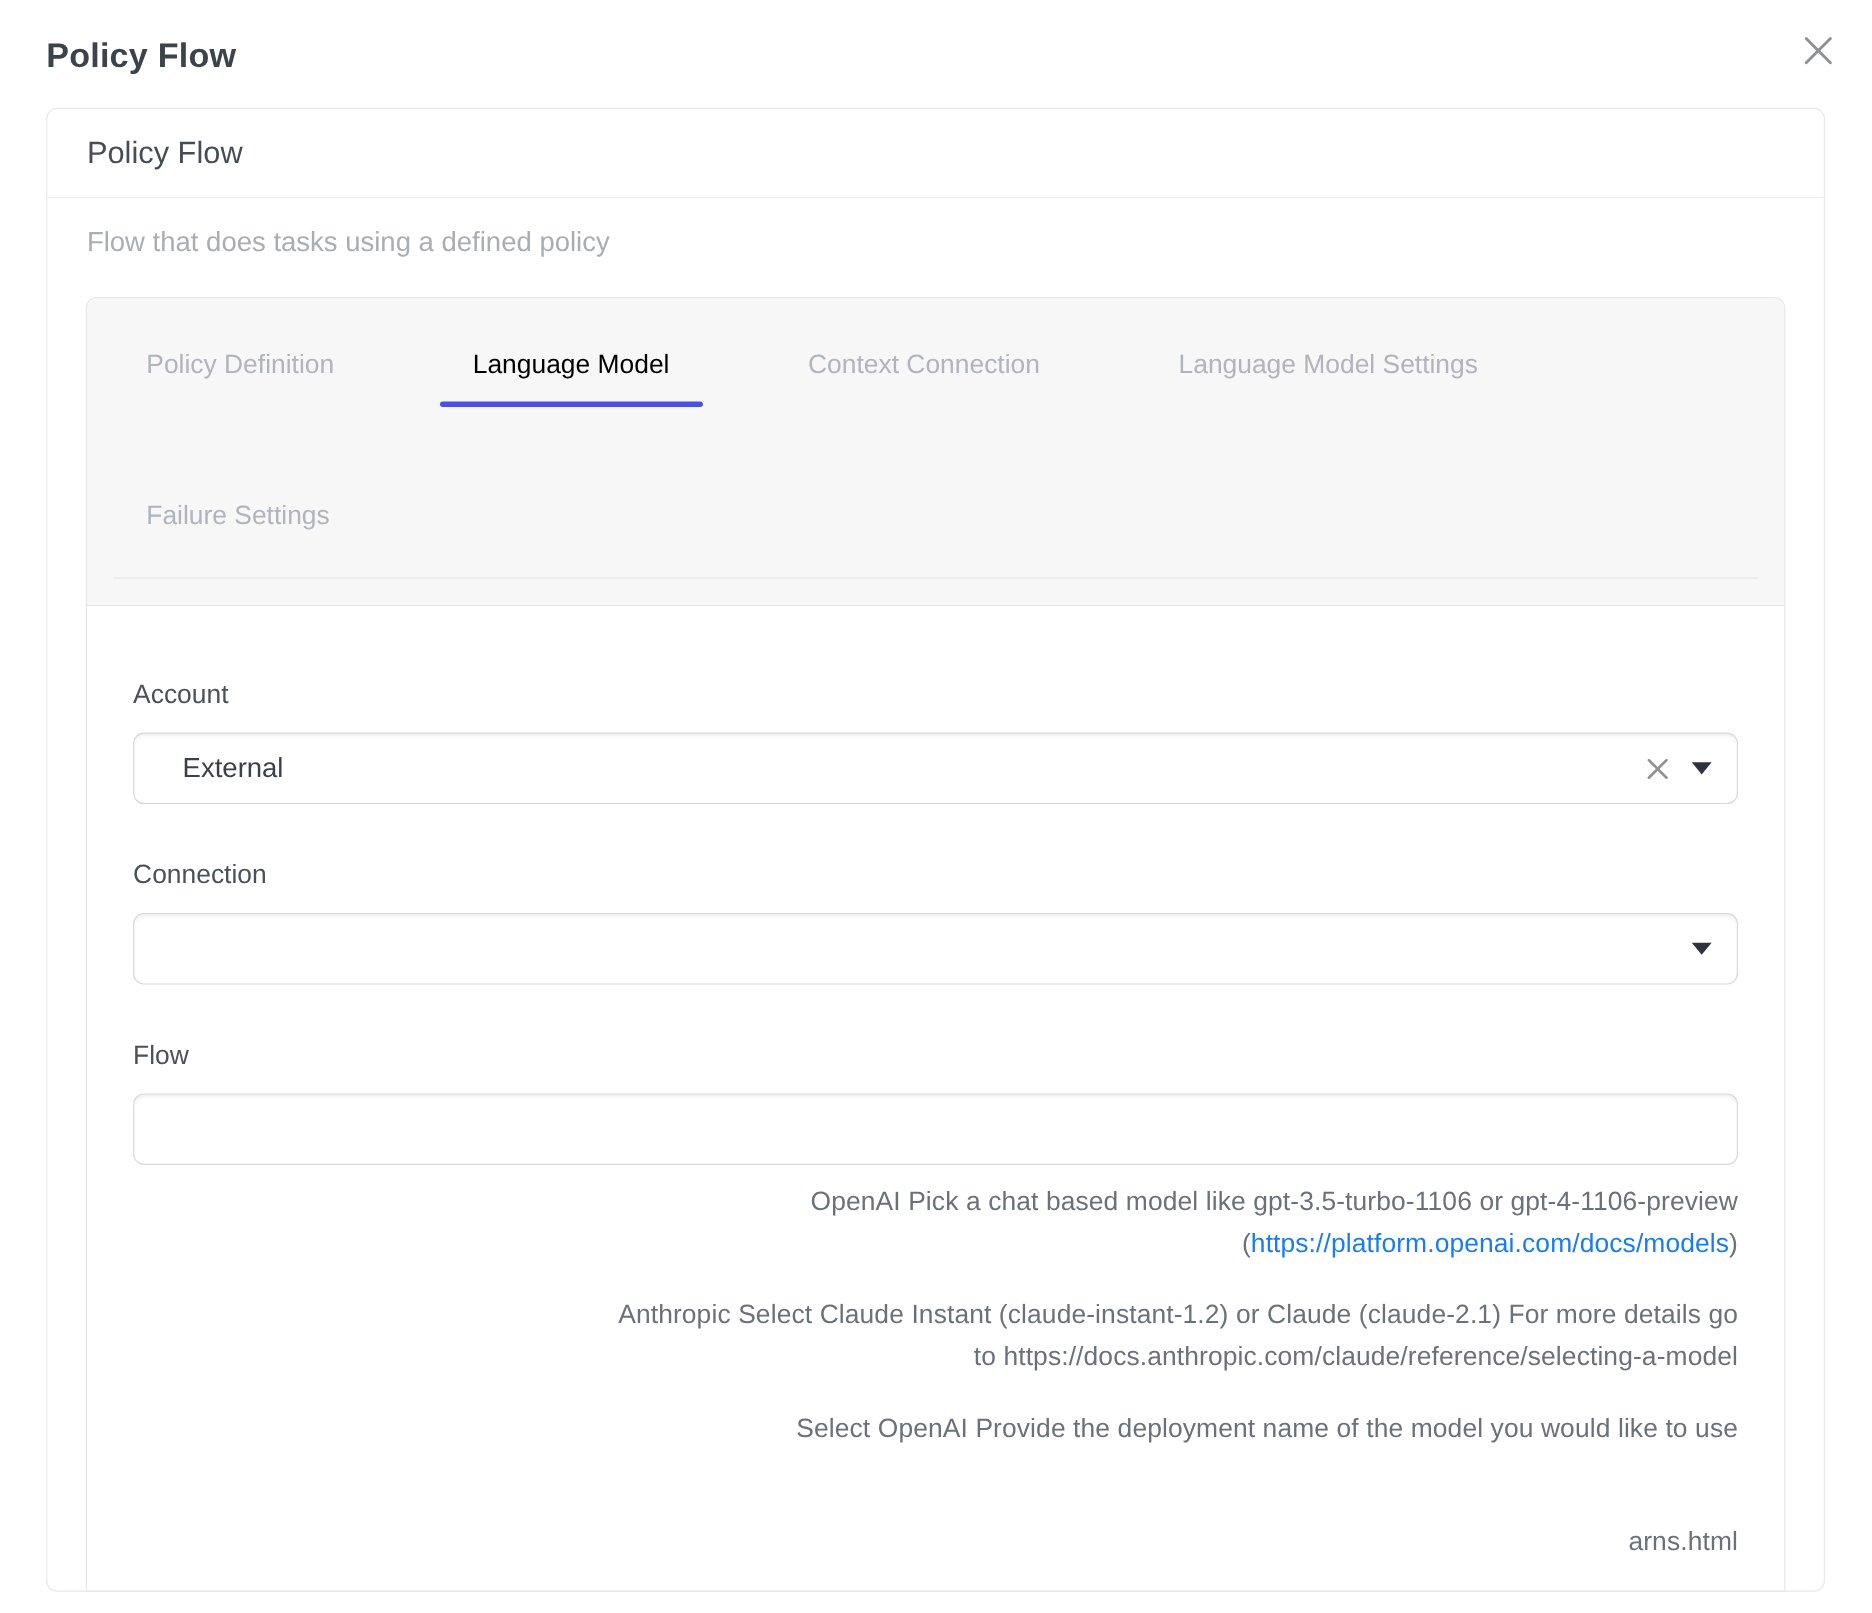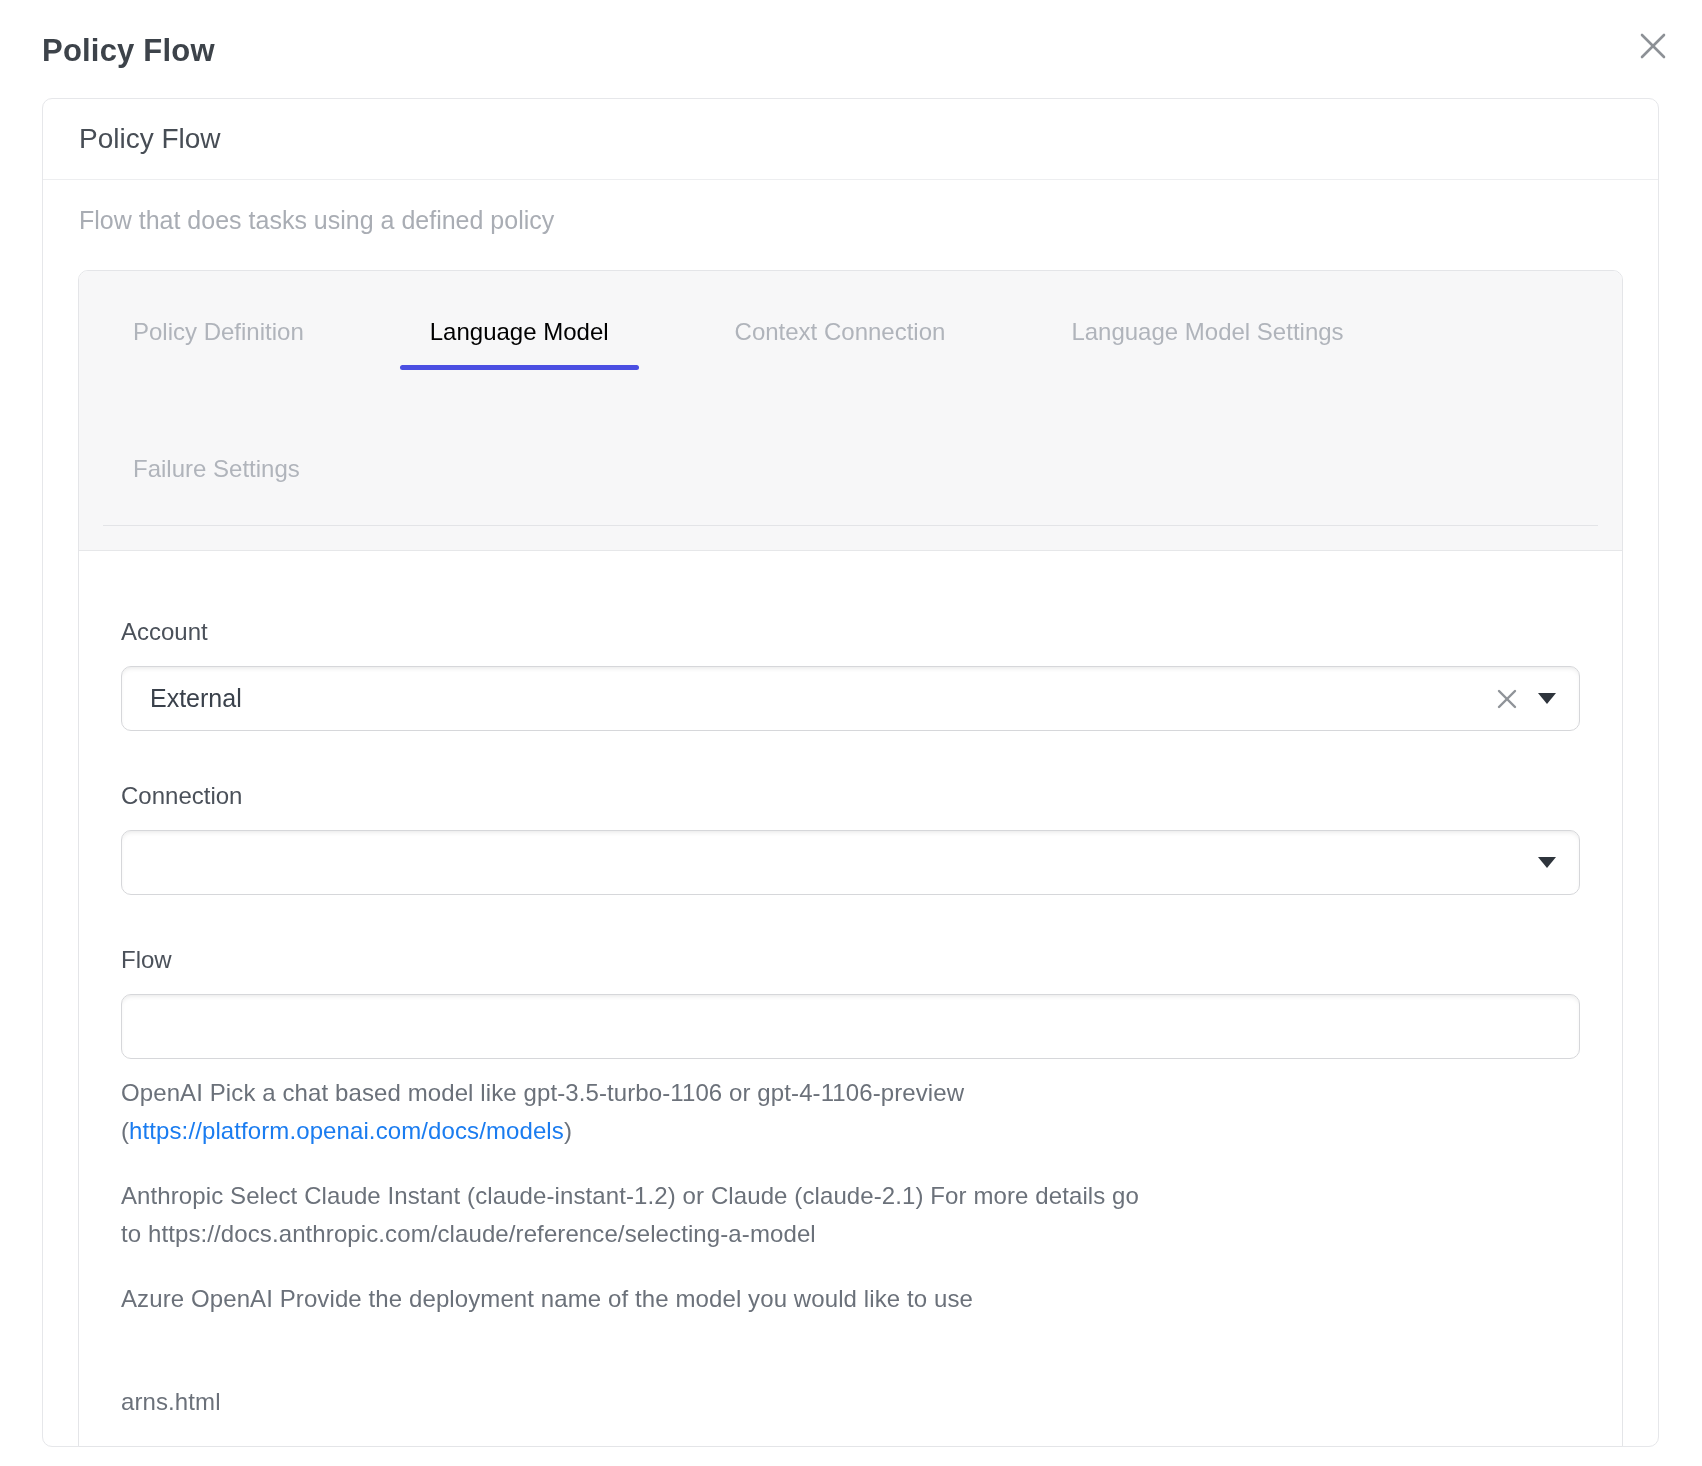--- a/index.html
+++ b/index.html
@@ -63,39 +63,39 @@
 
   
   .content { padding:66px 42px 0 42px; }
   .form-group + .form-group { margin-top:50px; }
   .field-label {
     font-size:24px; line-height:30px; color:#4b515a; margin-bottom:19px;
   }
   .field {
     height:65px; border:1px solid #d6d7da; border-radius:10px; background:#fff;
     box-shadow:inset 0 3px 5px -2px rgba(0,0,0,.10);
-    display:flex; align-items:center; padding:0 23px 0 28px;
+    display:flex; align-items:center; padding:0 23px 0 44px;
   }
   .field-value { flex:1; font-size:25px; color:#3a414b; }
   .field input {
     flex:1; border:none; outline:none; font-size:25px; color:#3a414b;
     font-family:inherit; background:transparent; height:100%;
   }
   .field-controls { display:flex; align-items:center; gap:20px; }
   .clear-x { width:22px; height:22px; display:block; cursor:pointer; }
   .caret {
     width:0; height:0; cursor:pointer;
     border-left:9px solid transparent; border-right:9px solid transparent;
     border-top:11px solid #2e343c;
   }
 
   
   .help { margin-top:15px; }
   .help p {
-    font-size:24px; line-height:38px; color:#6b717a; letter-spacing:.1px;
+    font-size:24px; line-height:38px; color:#6b717a; letter-spacing:.1px;text-align:right;
   }
   .help p + p { margin-top:27px; }
   .help a { color:#1a7cf0; text-decoration:none; cursor:pointer; }
 </style>
 </head>
 <body>
 
 <div class="page-title">Policy Flow</div>
 
 <div class="close-btn">
@@ -157,21 +157,21 @@
         </div>
       </div>
 
       <div class="help">
         <p><span>OpenAI Pick a chat based model like gpt-3.5-turbo-1106 or gpt-4-1106-preview</span><br>
           <span>(</span><a>https://platform.openai.com/docs/models</a><span>)</span></p>
 
         <p><span>Anthropic Select Claude Instant (claude-instant-1.2) or Claude (claude-2.1) For more details go</span><br>
           <span>to https://docs.anthropic.com/claude/reference/selecting-a-model</span></p>
 
-        <p><span>Azure OpenAI Provide the deployment name of the model you would like to use</span></p>
+        <p><span>Select OpenAI Provide the deployment name of the model you would like to use</span></p>
 
         <p><br>
           <span>arns.html</span></p>
       </div>
 
     </div>
   </div>
 </div>
 
 </body></html>

